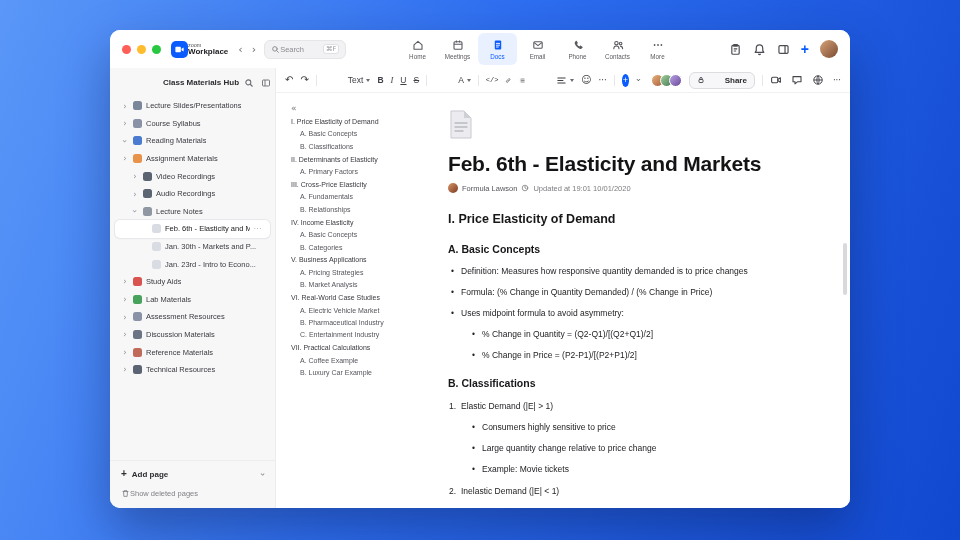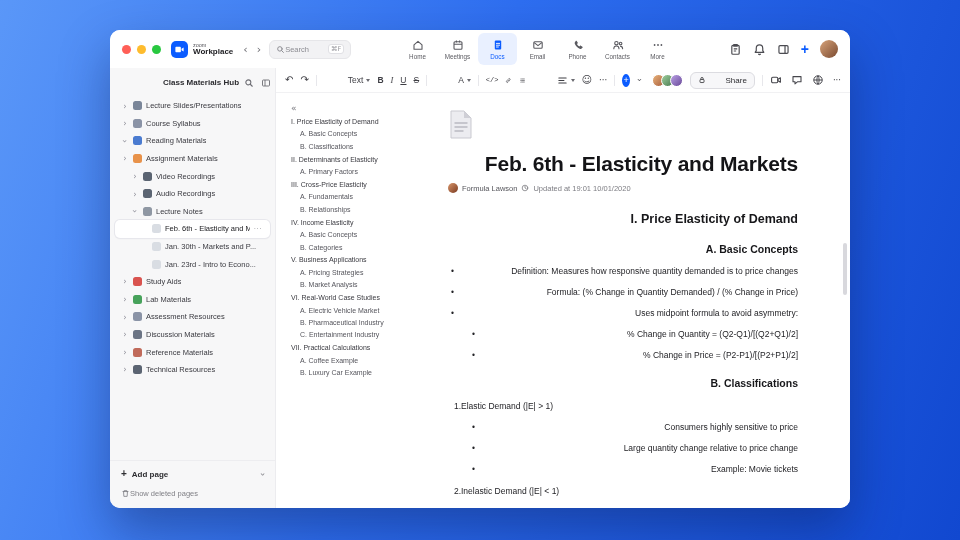--- a/index.html
+++ b/index.html
@@ -17,21 +17,21 @@
     background:#fff; border-radius:10px; overflow:hidden;
     box-shadow:0 22px 50px rgba(8,20,70,.38);
     display:flex; flex-direction:column;
   }
 
   
   .titlebar { height:38px; flex:none; display:flex; align-items:center; padding:0 12px; position:relative; background:#fff; }
   .lights { display:flex; gap:6px; }
   .light { width:9px; height:9px; border-radius:50%; }
   .light.red{background:#ff5f57}.light.yellow{background:#febc2e}.light.green{background:#28c840}
-  .brand { display:flex; align-items:center; gap:5px; margin-left:10px; }
+  .brand { display:flex; align-items:center; margin-left:10px; }
   .brand-badge { width:17px; height:17px; border-radius:5px; background:#0b5cff; display:flex; align-items:center; justify-content:center; }
   .brand-top { font-size:5.5px; color:#55555b; line-height:1.1; }
   .brand-bottom { font-size:8px; font-weight:700; color:#1c1c20; line-height:1.1; }
   .nav-arrows { display:flex; gap:9px; margin-left:10px; color:#6a6a70; font-size:11px; line-height:1; }
   .search-pill { margin-left:8px; width:82px; height:19px; border-radius:6px; background:#f2f2f4; border:1px solid #e6e6e9; display:flex; align-items:center; gap:0; padding:0 6px; }
   .search-pill .svgi { color:#8c8c92; }
   .search-text { font-size:7.5px; color:#8c8c92; flex:1; }
   .kbd { font-size:6.5px; color:#9a9aa0; border:1px solid #e0e0e4; border-radius:3px; padding:0 2px; background:#fff; }
   .tabs { position:absolute; left:288px; top:3px; display:flex; gap:1px; }
   .tab { width:39px; height:32px; display:flex; flex-direction:column; align-items:center; justify-content:center; gap:2px; border-radius:6px; color:#5a5a60; }
@@ -75,32 +75,32 @@
   .tdiv { width:1px; height:11px; background:#e7e7eb; flex:none; }
   .dd { display:flex; align-items:center; gap:3px;margin-left:24px; }
   .caret-down { width:0; height:0; border-left:2.5px solid transparent; border-right:2.5px solid transparent; border-top:3px solid #6a6a70; }
   .tb-blue-plus { width:13px; height:13px; border-radius:50%; background:#0b5cff; color:#fff; display:flex; align-items:center; justify-content:center; font-size:9px; line-height:1; }
   .collapse-caret { transform:rotate(-90deg); font-size:9px; color:#55555b; }
   .tavatars { display:flex; margin-left:auto; padding-left:4px; }
   .tav { width:13px; height:13px; border-radius:50%; border:1.5px solid #fff; margin-left:-4px; }
   .tav1{background:linear-gradient(135deg,#e8b27a,#a95f3e); margin-left:0;}
   .tav2{background:linear-gradient(135deg,#9fd09f,#4a7a50);}
   .tav3{background:linear-gradient(135deg,#b9a0e4,#6a4a9a);}
-  .share-btn { display:flex; align-items:center; gap:20px; height:17px; padding:0 7px; border:1px solid #dcdce1; border-radius:6px; background:#f7f7f9; font-size:8px; color:#2c2c30; }
+  .share-btn { display:flex; align-items:center; gap:20px; height:17px; padding:0 7px; border:1px solid #dcdce1; border-radius:6px; background:#f7f7f9; font-size:8px; color:#2c2c30;font-weight:bold; }
   .doc-ricons { display:flex; gap:9px; align-items:center; color:#46464c; }
 
   
   .doc-area { flex:1; display:flex; min-height:0; position:relative; background:#fff; }
   .outline { width:158px; flex:none; padding:10px 2px 0 15px; }
   .outline-collapse { font-size:9px; color:#76767c; margin-bottom:5px; font-family:"DejaVu Sans",sans-serif; }
   .outline-item { font-size:7px; line-height:1.15; white-space:nowrap; overflow:hidden; }
   .outline-item.level-1 { margin-top:4.8px; color:#3a3a40; }
   .outline-item.level-2 { margin-top:4.4px; padding-left:9px; color:#55555c; }
 
-  .doc-body { flex:1; padding:16px 52px 0 14px; min-width:0;text-align:right; }
+  .doc-body { flex:1; padding:16px 52px 0 14px; min-width:0; }
   .doc-title { font-size:21px; font-weight:700; color:#141417; margin-top:12px; letter-spacing:-.2px; }
   .doc-meta { margin-top:7px; display:flex; align-items:center; gap:4px; font-size:7.5px; color:#7c7c82; }
   .meta-avatar { width:10px; height:10px; border-radius:50%; background:linear-gradient(135deg,#d8956a,#7a3a20); }
   .meta-name { color:#55555b; }
   .doc-h2 { font-size:12.5px; font-weight:700; color:#17171a; margin-top:19px; }
   .doc-h3 { font-size:10.5px; font-weight:700; color:#17171a; margin-top:17px; }
   .doc-li { position:relative; font-size:8.5px; color:#232327; margin-top:11px; padding-left:13px; }
   .doc-li::before { content:"•"; position:absolute; left:3px; }
   .doc-li.sub { margin-left:21px; }
   .doc-num { display:flex; font-size:8.5px; color:#232327; margin-top:12px; }

